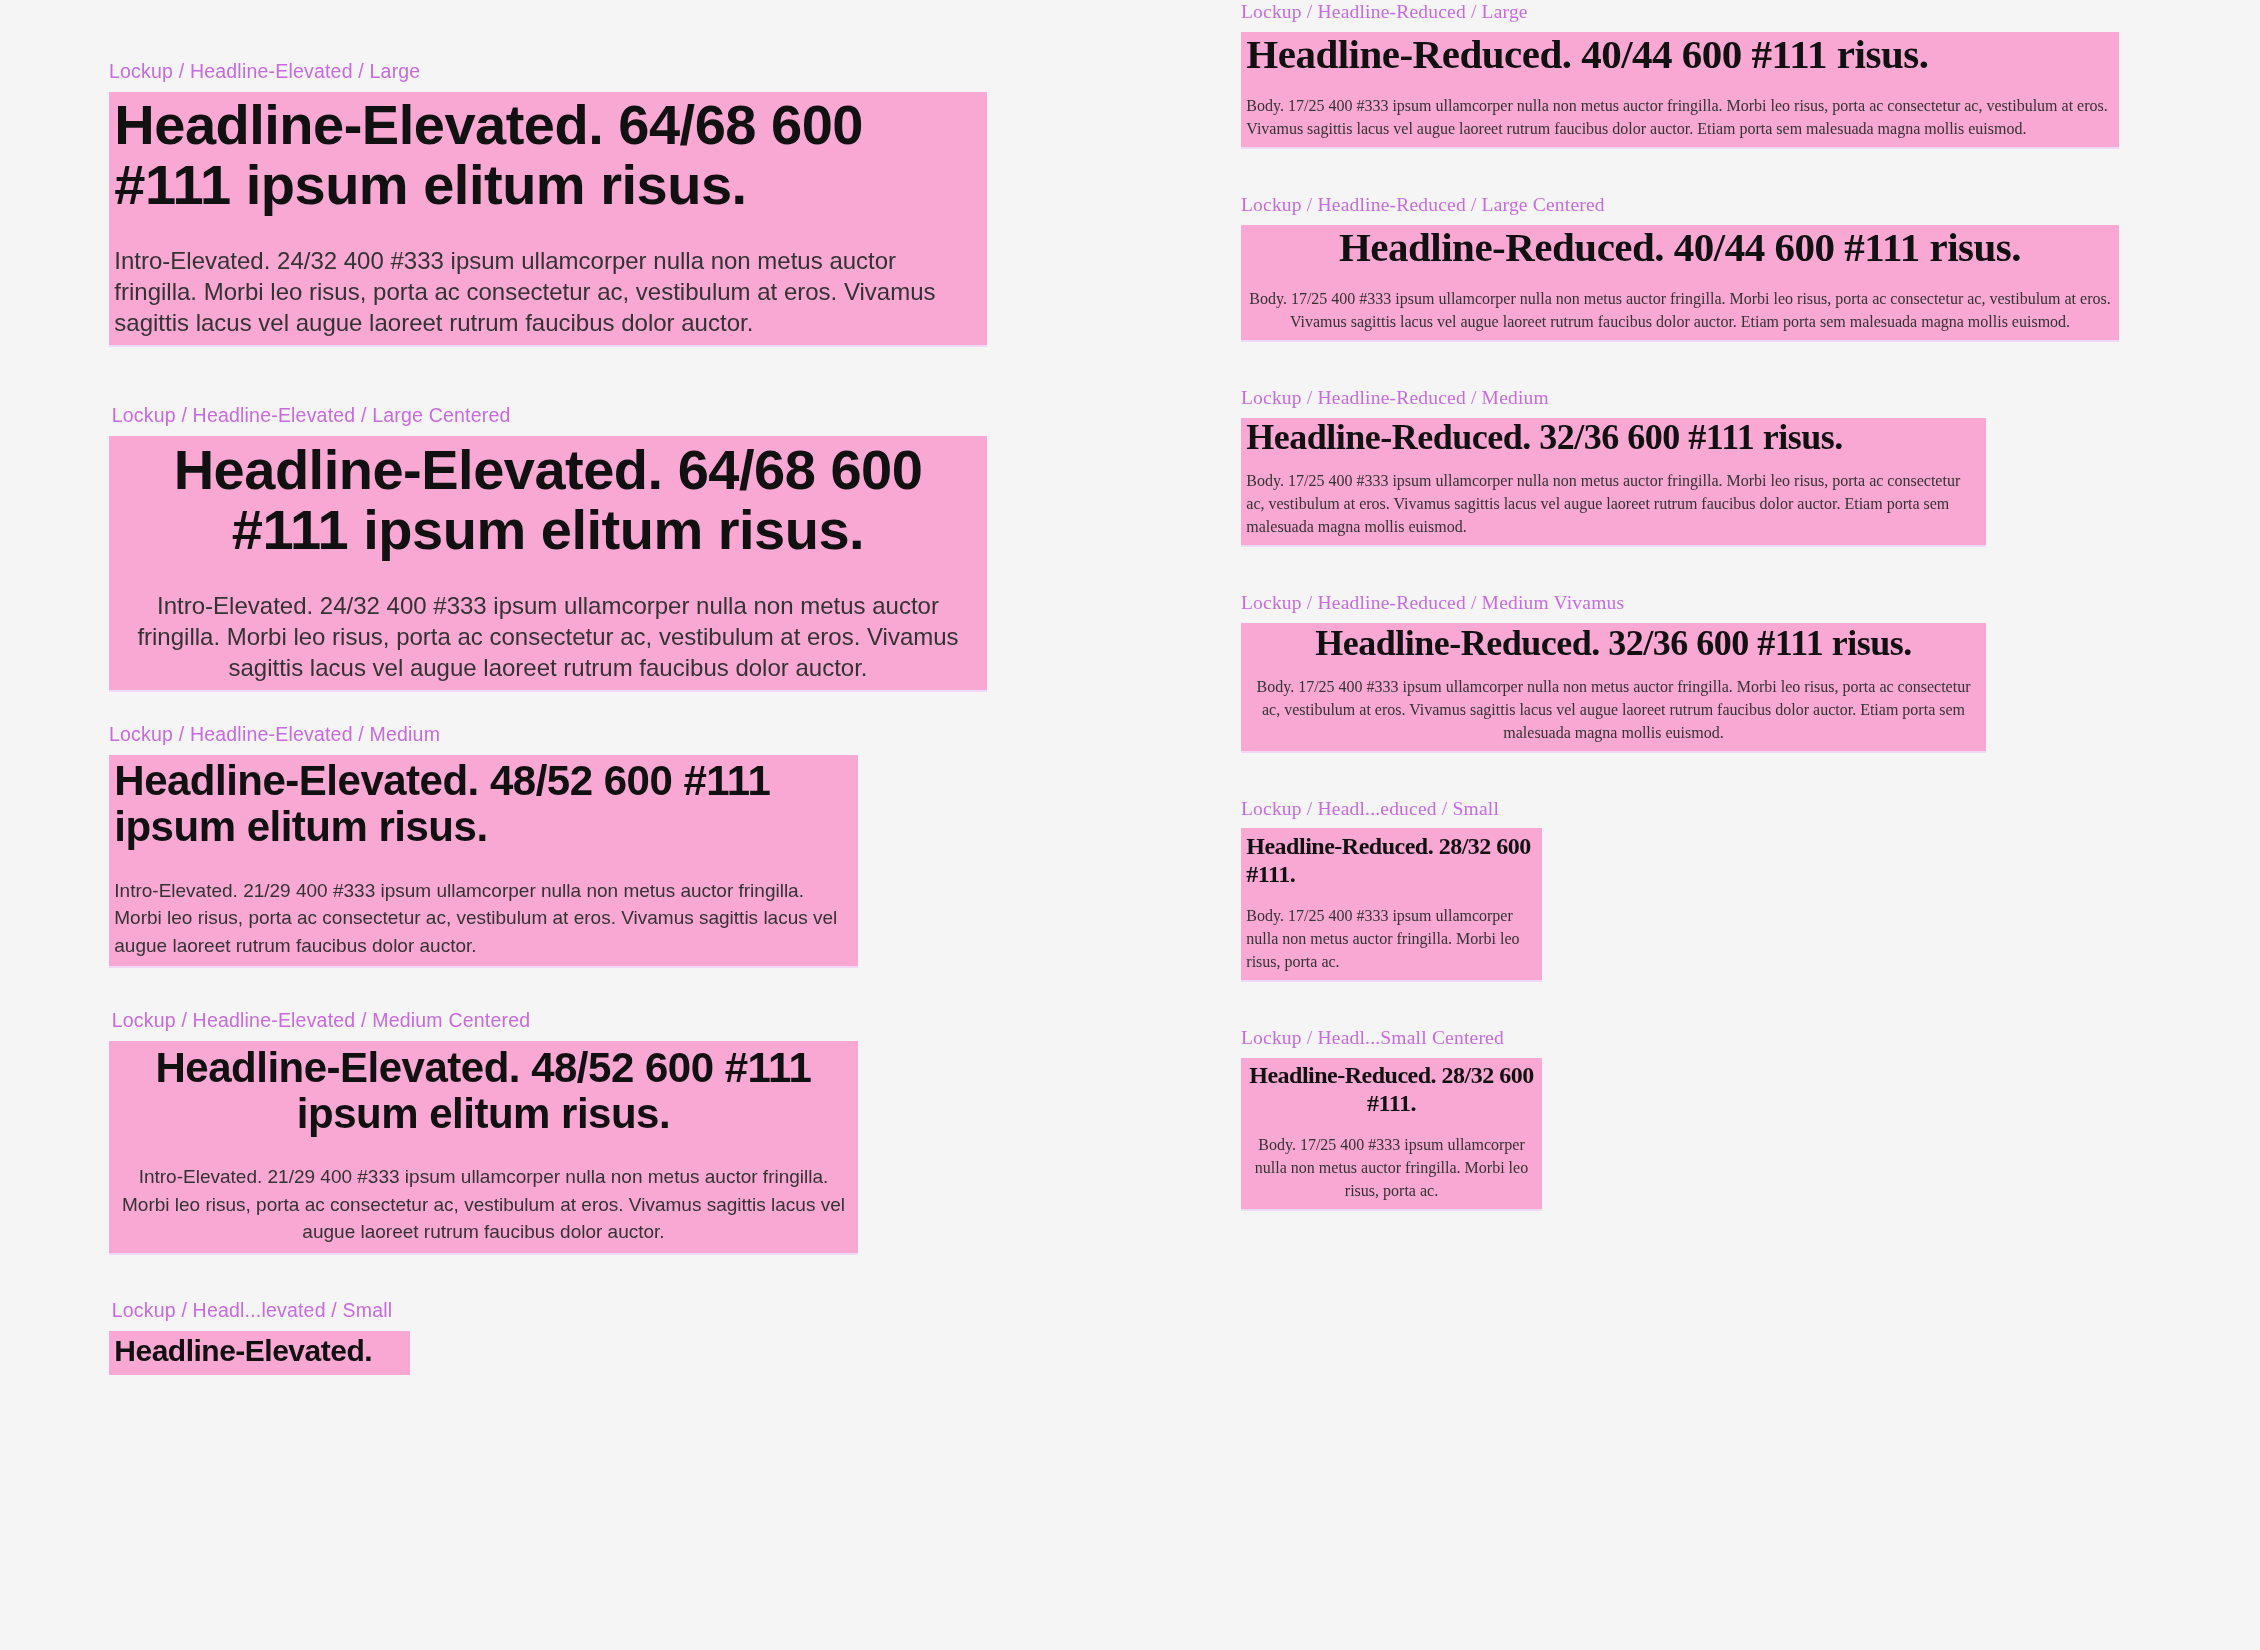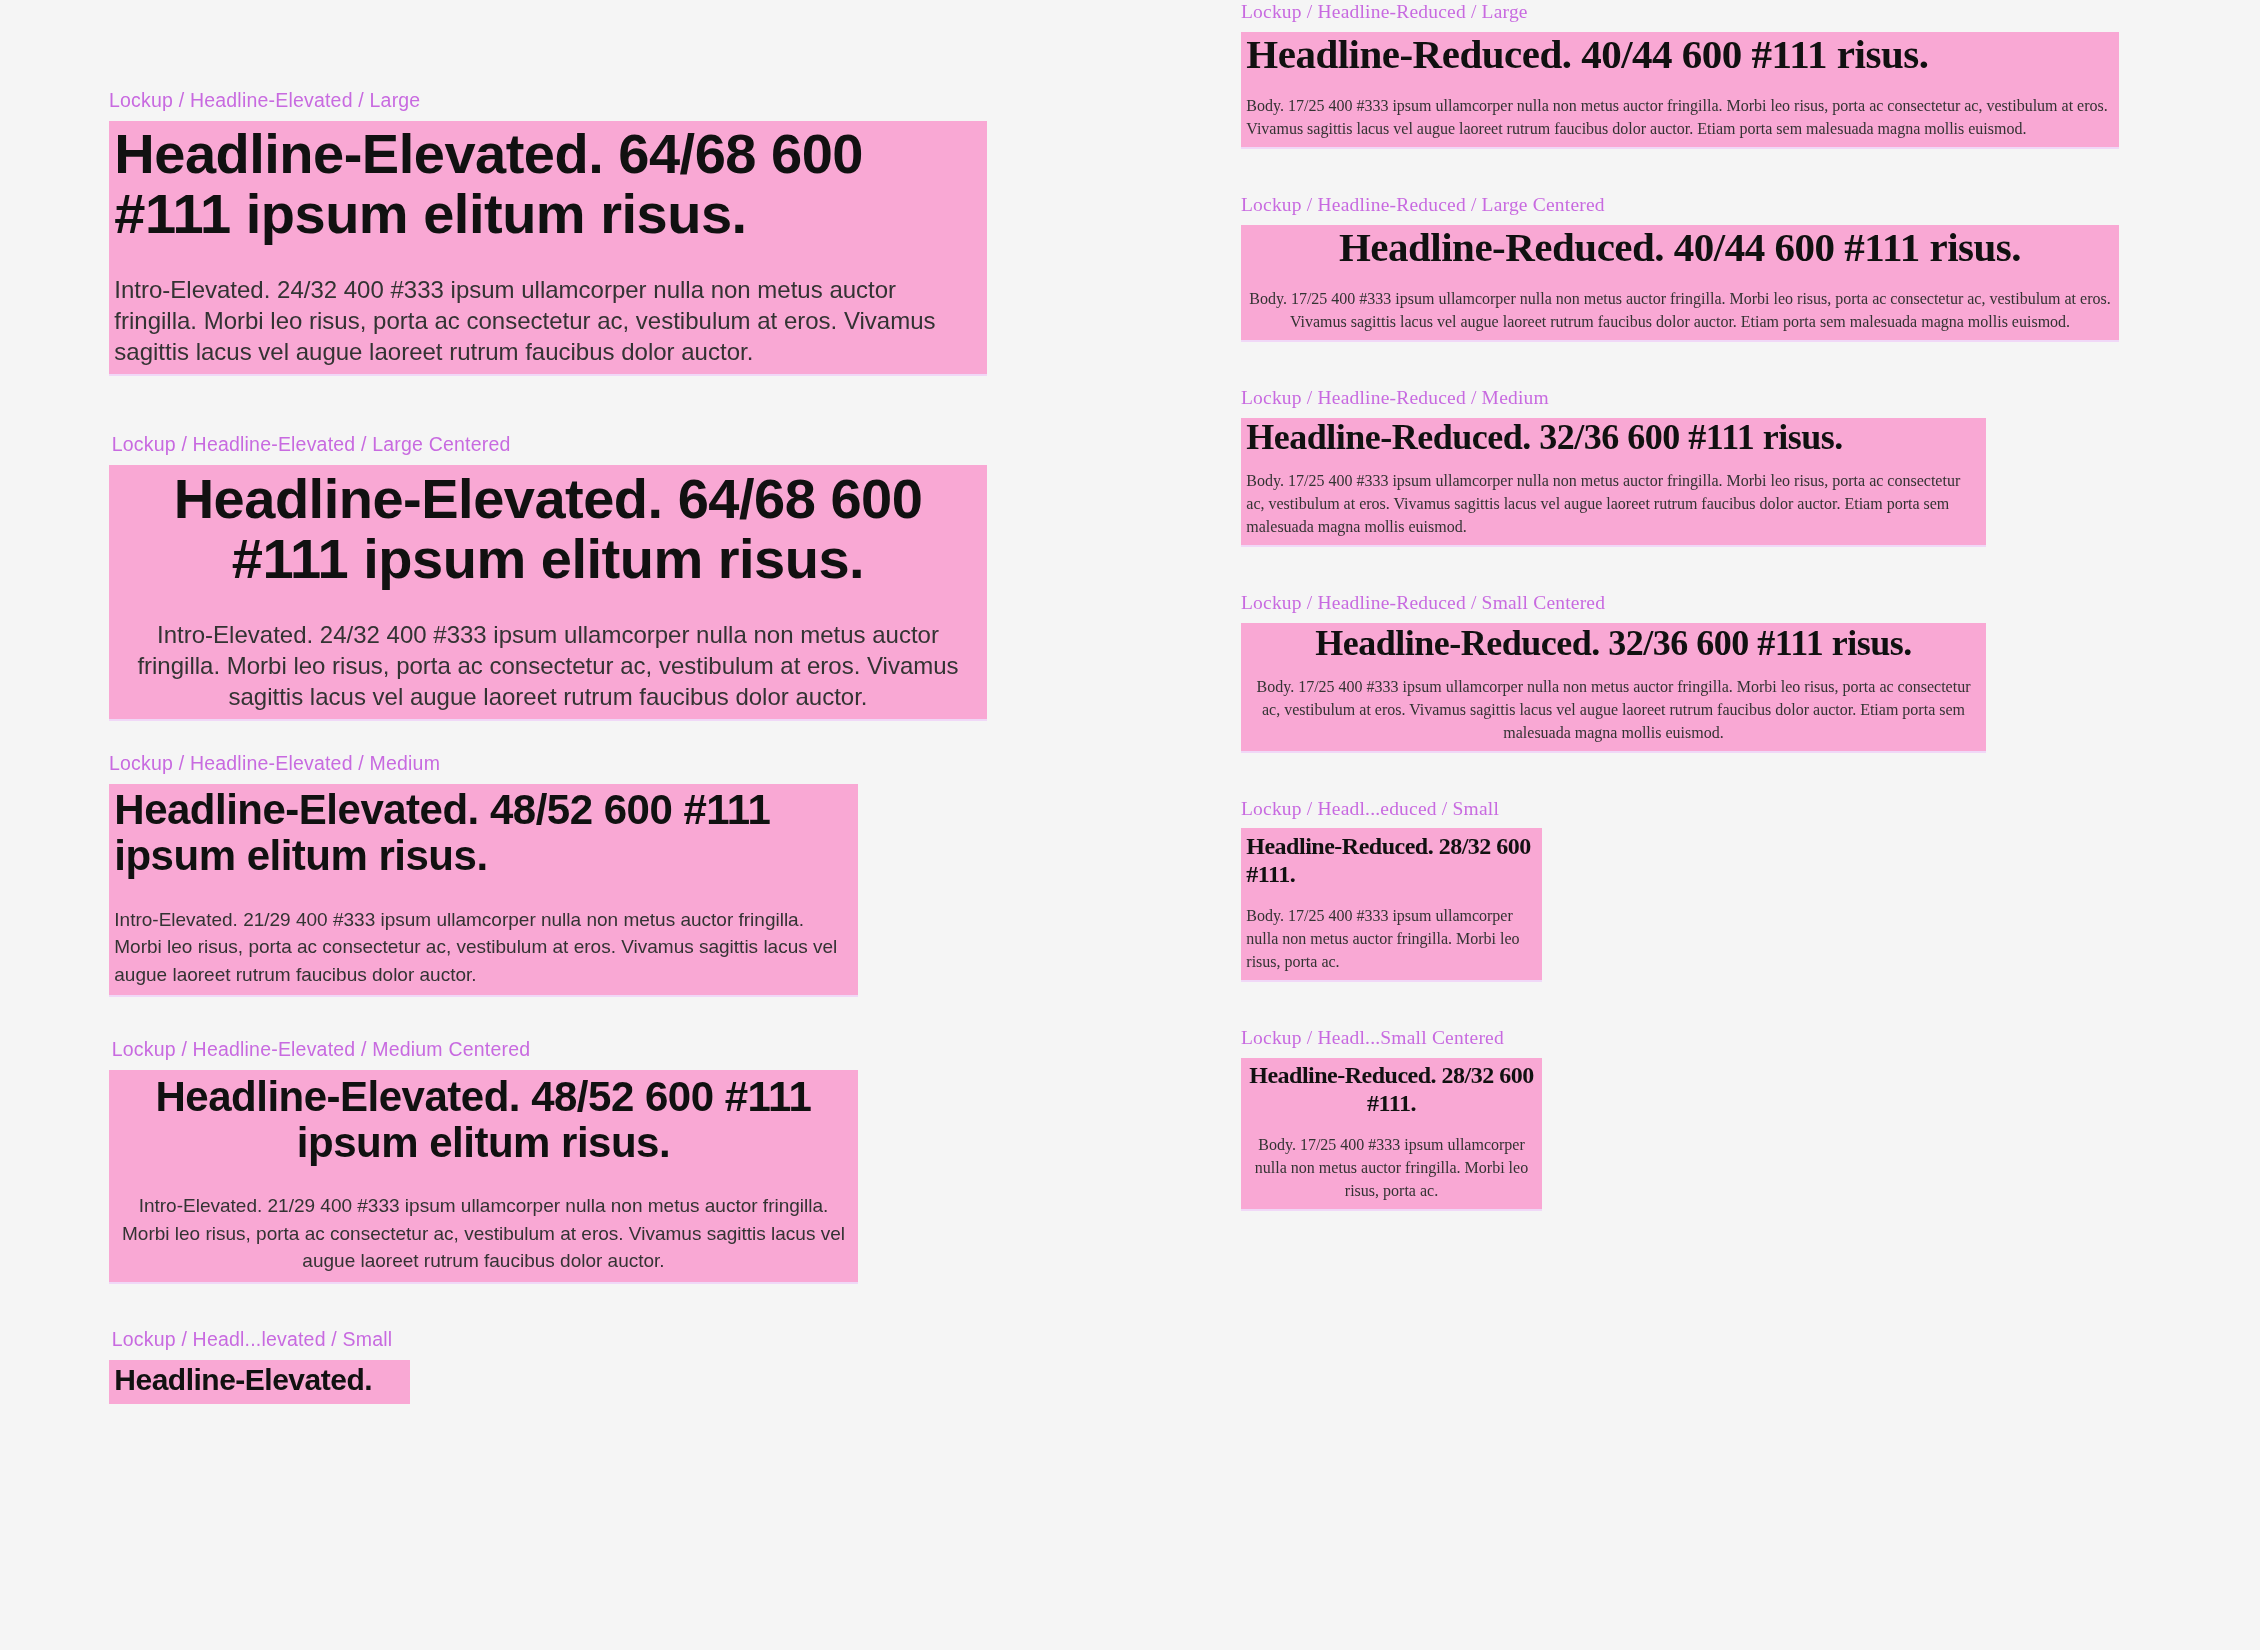--- a/index.html
+++ b/index.html
@@ -91,21 +91,21 @@
   .b-rd-sm { font-size: 16px; line-height: 23px; margin-top: 16px; }
   .w-rd-sm { width: 301px; }
 
   .centered { text-align: center; }
 </style>
 </head>
 <body>
 
 <div class="canvas">
 
-  <div class="col col-left" style="padding-top:89px;">
+  <div class="col col-left" style="padding-top:60px;">
 
     <div class="lockup">
       <div class="label">Lockup / Headline-Elevated / Large</div>
       <div class="card w-el-lg">
         <div class="inner">
           <div class="headline h-el-lg">Headline-Elevated. 64/68 600 #111 ipsum elitum risus.</div>
           <div class="body b-el-lg">Intro-Elevated. 24/32 400 #333 ipsum ullamcorper nulla non metus auctor fringilla. Morbi leo risus, porta ac consectetur ac, vestibulum at eros. Vivamus sagittis lacus vel augue laoreet rutrum faucibus dolor auctor.</div>
         </div>
       </div>
     </div>
@@ -179,21 +179,21 @@
       <div class="label">Lockup / Headline-Reduced / Medium</div>
       <div class="card w-rd-md">
         <div class="inner">
           <div class="headline h-rd-md">Headline-Reduced. 32/36 600 #111 risus.</div>
           <div class="body b-rd-md">Body. 17/25 400 #333 ipsum ullamcorper nulla non metus auctor fringilla. Morbi leo risus, porta ac consectetur ac, vestibulum at eros. Vivamus sagittis lacus vel augue laoreet rutrum faucibus dolor auctor. Etiam porta sem malesuada magna mollis euismod.</div>
         </div>
       </div>
     </div>
 
     <div class="lockup" style="margin-top:44px;">
-      <div class="label">Lockup / Headline-Reduced / Small Centered</div>
+      <div class="label">Lockup / Headline-Reduced / Medium Vivamus</div>
       <div class="card w-rd-md centered">
         <div class="inner">
           <div class="headline h-rd-md">Headline-Reduced. 32/36 600 #111 risus.</div>
           <div class="body b-rd-md">Body. 17/25 400 #333 ipsum ullamcorper nulla non metus auctor fringilla. Morbi leo risus, porta ac consectetur ac, vestibulum at eros. Vivamus sagittis lacus vel augue laoreet rutrum faucibus dolor auctor. Etiam porta sem malesuada magna mollis euismod.</div>
         </div>
       </div>
     </div>
 
     <div class="lockup" style="margin-top:44px;">
       <div class="label">Lockup / Headl...educed / Small</div>

